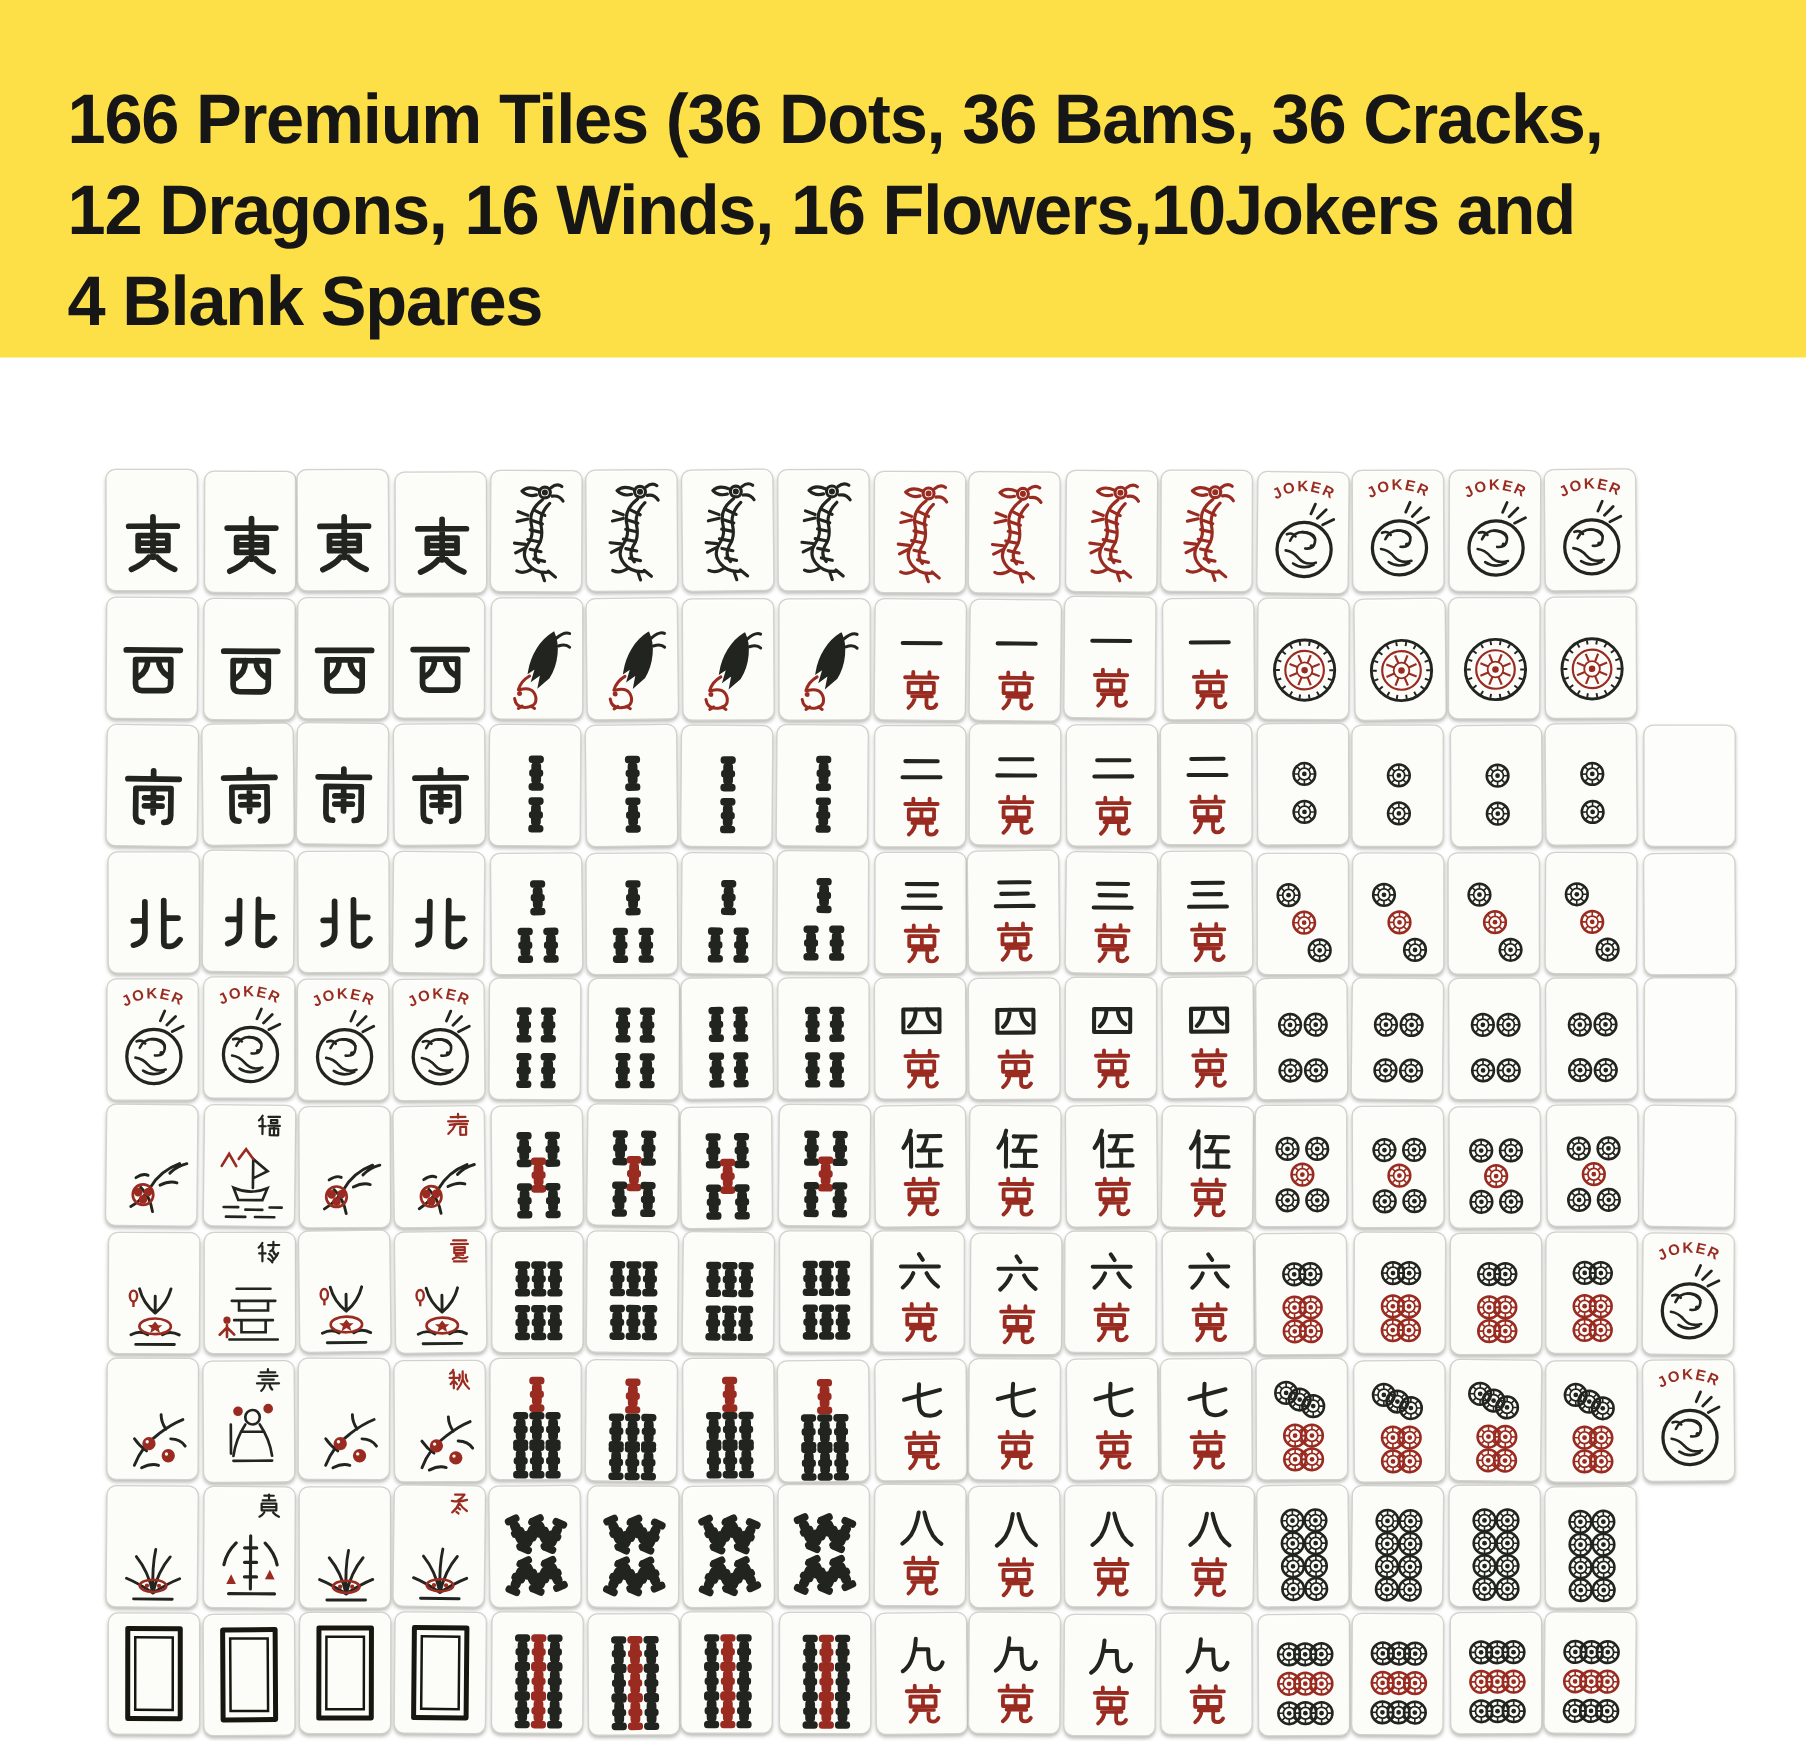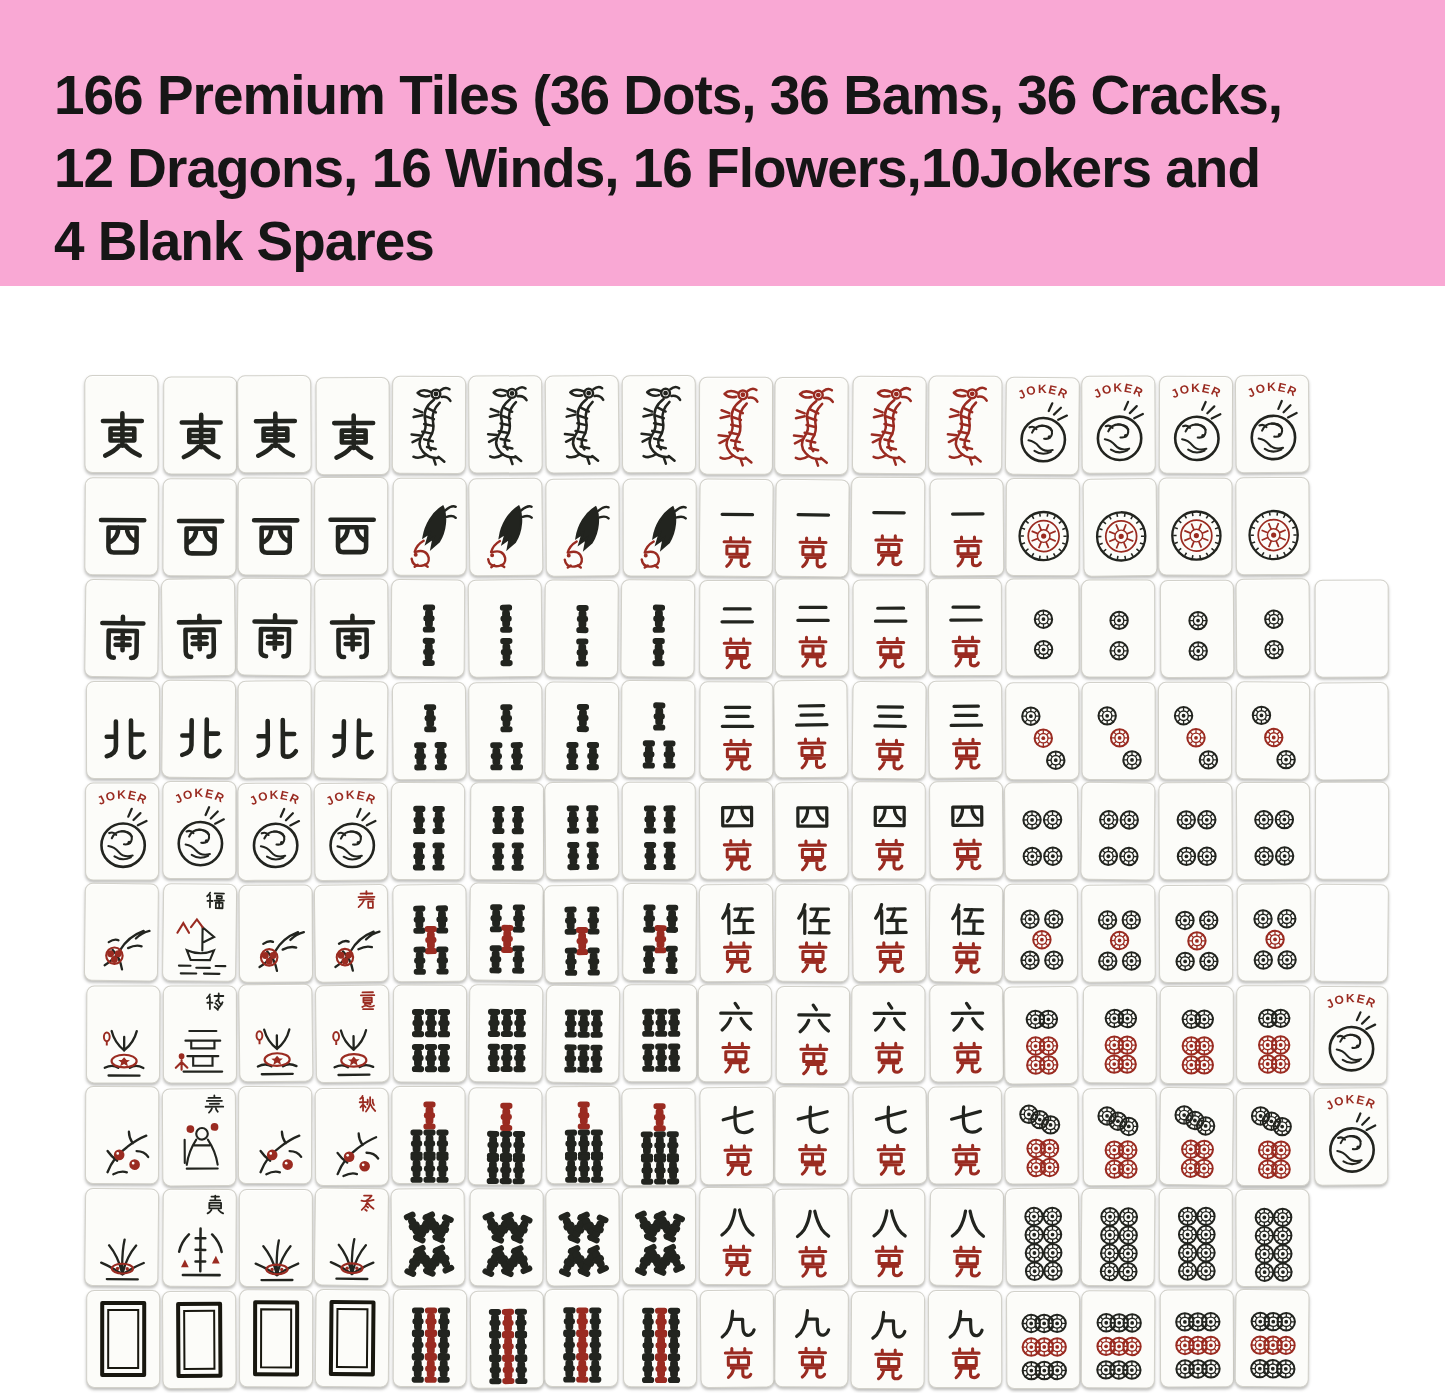--- a/index.html
+++ b/index.html
@@ -1,18 +1,18 @@
 <!DOCTYPE html>
 <html><head>
 <meta charset="utf-8">
 <style>
   html,body{margin:0;padding:0}
   body{width:1445px;height:1393px;background:#ffffff;position:relative;overflow:hidden;
        font-family:"Liberation Sans",sans-serif;}
-  .header{position:absolute;left:0;top:0;width:1445px;height:286px;background:#f9a8d4;}
+  .header{position:absolute;left:0;top:0;width:1445px;height:286px;background:#fde047;}
   .hl{position:absolute;left:54px;white-space:nowrap;font-weight:bold;font-size:56px;
       letter-spacing:-1px;color:#161616;transform:scaleX(.98);transform-origin:left center;}
   .board{position:absolute;left:0;top:0;width:1445px;height:1393px;}
   .tile{position:absolute;width:74px;height:98px;background:#fcfcf9;border:1px solid #d2d1ca;
         border-radius:8px;box-sizing:border-box;
         box-shadow:0 2px 3px rgba(70,70,62,.35), inset 0 1px 0 rgba(255,255,255,.85);}
   .tile.blankt{background:#fdfdfc;}
   .tile .corner{position:absolute;left:6px;top:2px;font-size:18px;font-weight:bold;line-height:21px;}
   .tile .flab{position:absolute;left:23px;top:4px;font-size:14px;font-weight:bold;letter-spacing:.5px;}
   .tile svg{position:absolute;overflow:visible;}

